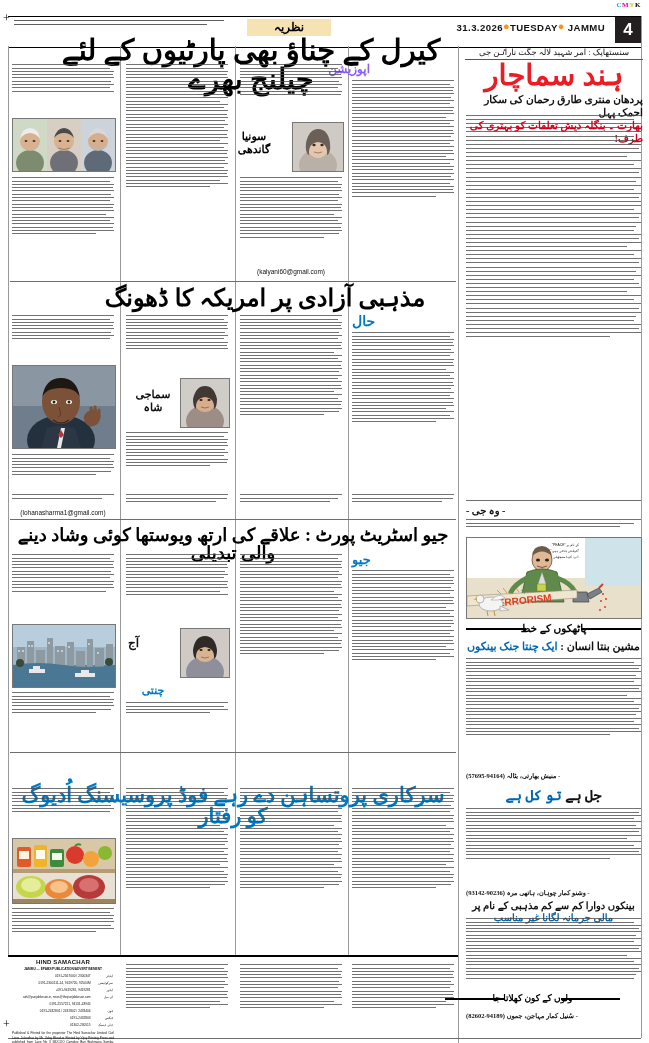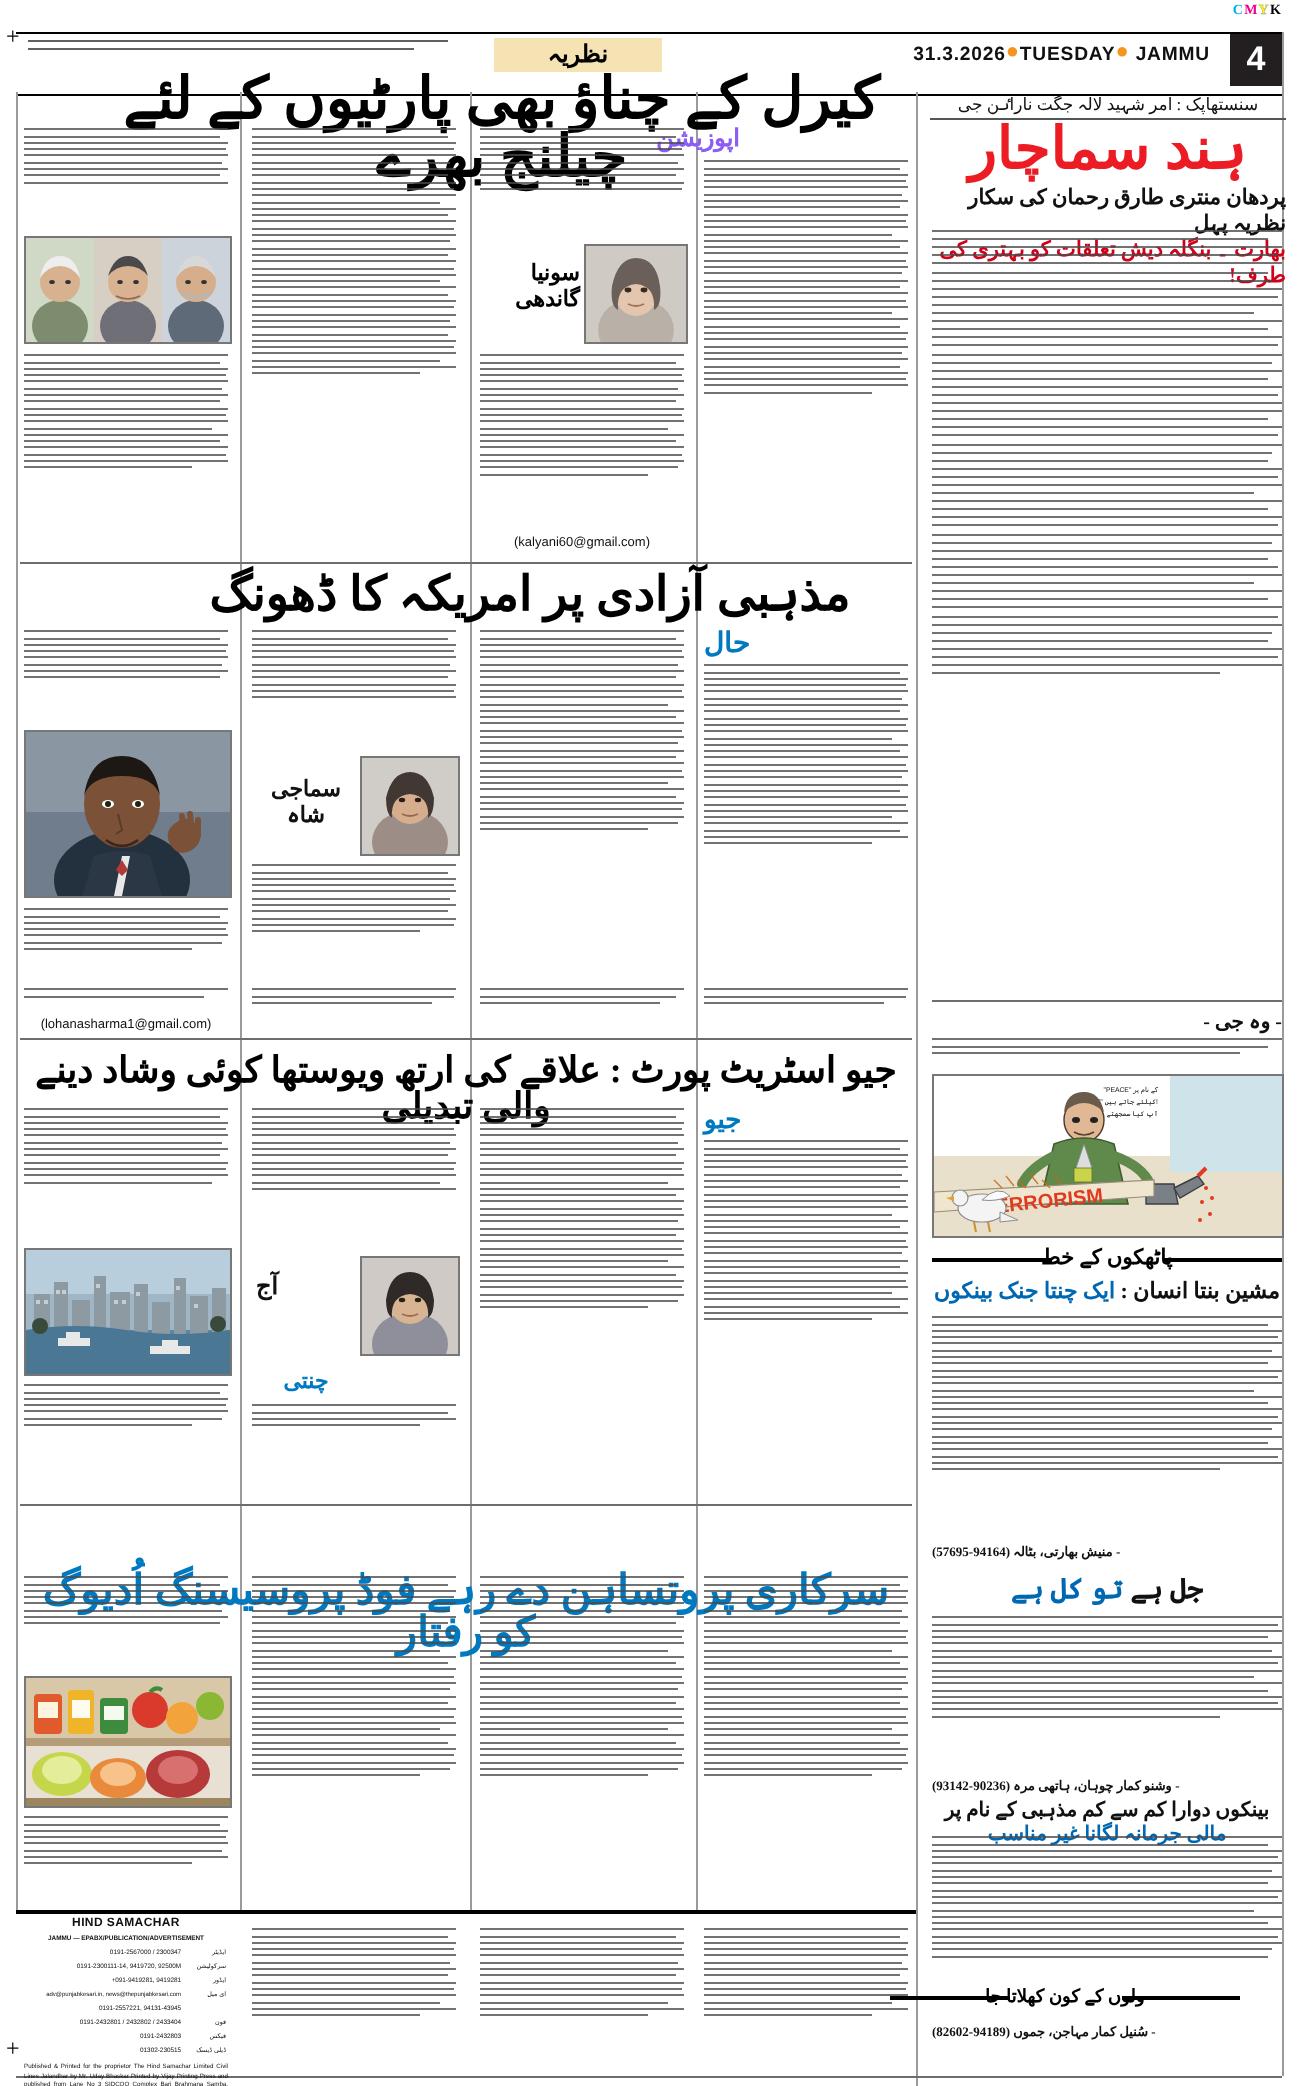--- a/index.html
+++ b/index.html
@@ -109,21 +109,21 @@
   <div class="vr" style="left:348px;top:46px; height:910px;"></div>
   <div class="vr" style="left:458px;top:46px; height:997px;"></div>
   <div class="vr" style="left:641px;top:16px; height:1022px;"></div>
   <div class="hr2" style="left:8px;top:955px;width:450px;"></div>
   <div class="hr" style="left:8px;top:1038px;width:633px;"></div>
 
   <div class="mast-wrap">
     <div class="mast-strap">سنستھاپک : امر شہید لالہ جگت ناراٸن جی</div>
     <div class="mast">ہند سماچار</div>
     <div class="mast-sub">
-      <div>پردھان منتری طارق رحمان کی سکار نظریہ پہل</div>
+      <div>پردھان منتری طارق رحمان کی سکار احمک پہل</div>
       <div class="em">بھارت ۔ بنگلہ دیش تعلقات کو بہتری کی طرف!</div>
     </div>
   </div>
 
   <div class="blk lines" style="position:absolute;left:466px;top:112px;width:175px;height:390px;">
     <div class="ln s1"></div>
       <div class="ln s2"></div>
       <div class="ln s1"></div>
       <div class="ln s3"></div>
     <div class="ln s1"></div>
@@ -172,21 +172,21 @@
       <div class="ln s3"></div>
     <div class="ln s1"></div>
       <div class="ln s7"></div>
       <div class="ln s2"></div>
       <div class="ln s1"></div>
     <div class="ln s3"></div>
       <div class="ln s1"></div>
       <div class="ln s8"></div>
   </div>
 
-  <div style="position:absolute;left:466px;top:505px;width:175px;text-align:right;direction:rtl;
+  <div style="position:absolute;left:466px;top:505px;width:175px;text-align:left;direction:rtl;
               font-size:10px;font-weight:bold;">- وہ جی -</div>
   <div class="hr" style="left:466px;top:500px;width:175px;"></div>
 
   <div class="blk lines tiny" style="position:absolute;left:466px;top:517px;width:175px;height:18px;">
     <div class="ln s1"></div>
       <div class="ln s2"></div>
       <div class="ln s6"></div>
   </div>
 
   <div class="photo" style="left:466px;top:537px;width:174px;height:80px;background:#e8e2d2;">
@@ -397,22 +397,22 @@
     <svg width="50" height="48" viewBox="0 0 50 48">
       <rect width="50" height="48" fill="#cfcac4"></rect>
       <ellipse cx="25" cy="42" rx="19" ry="16" fill="#b9b0a8"></ellipse>
       <ellipse cx="25" cy="22" rx="11" ry="13" fill="#e3c6ad"></ellipse>
       <path d="M13 20 q3 -14 12 -14 q10 0 12 14 q1 10 -3 12 q1 -12 -9 -13 q-10 1 -9 13 q-4 -2 -3 -12z" fill="#6b6059"></path>
       <ellipse cx="21" cy="22" rx="1.7" ry="1.2" fill="#3a2a1e"></ellipse>
       <ellipse cx="29" cy="22" rx="1.7" ry="1.2" fill="#3a2a1e"></ellipse>
       <path d="M21 29 q4 2 8 0" stroke="#a3705a" fill="none" stroke-width=".9"></path>
     </svg>
   </div>
-  <div style="position:absolute;left:242px;top:130px;width:48px;direction:rtl;font-size:11px;
-              font-weight:bold;color:#000;">سونیا گاندھی</div>
+  <div style="position:absolute;left:230px;top:130px;width:48px;direction:rtl;font-size:11px;
+              font-weight:bold;text-align:center;color:#000;">سونیا گاندھی</div>
   <div class="blk lines tiny" style="position:absolute;left:240px;top:175px;width:102px;height:105px;">
     <div class="ln s1"></div>
       <div class="ln s2"></div>
       <div class="ln s1"></div>
       <div class="ln s3"></div>
     <div class="ln s1"></div>
       <div class="ln s7"></div>
       <div class="ln s1"></div>
       <div class="ln s2"></div>
     <div class="ln s1"></div>

